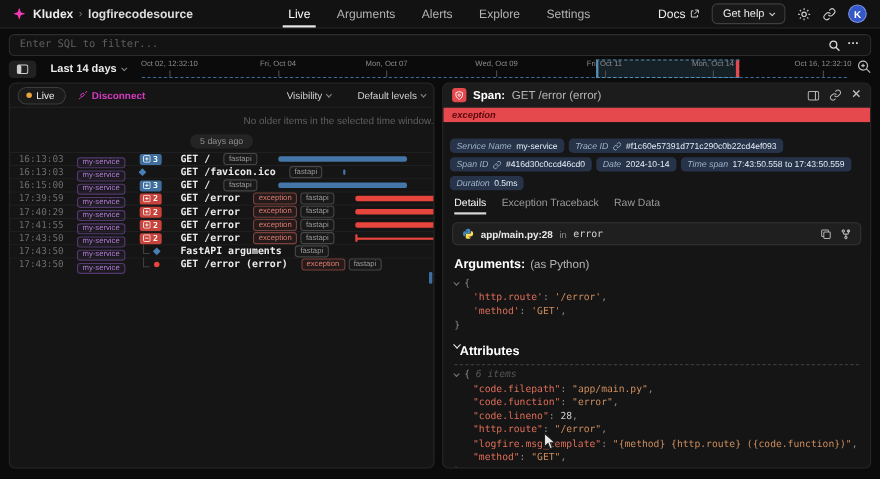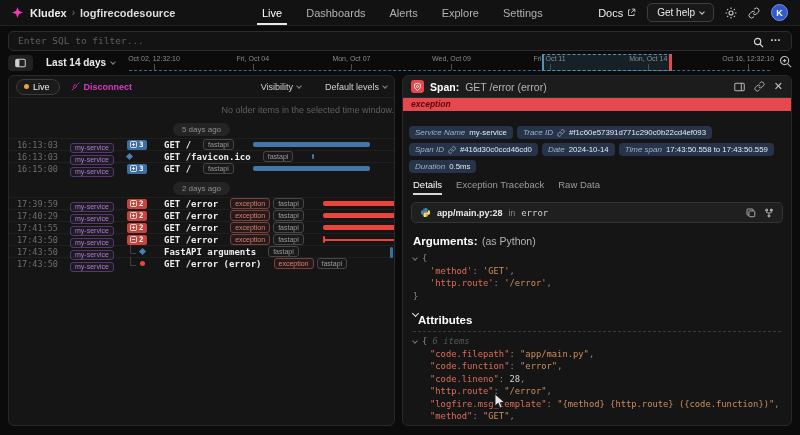--- a/index.html
+++ b/index.html
@@ -147,21 +147,21 @@
 <div class="topbar">
   <svg class="logo" viewBox="0 0 12 12">
     <path d="M6 0 L7.6 4.4 L12 6 L7.6 7.6 L6 12 L4.4 7.6 L0 6 L4.4 4.4 Z" fill="#f23ab5"></path>
   </svg>
   <span class="crumb">Kludex</span>
   <span class="crumb-sep">›</span>
   <span class="crumb2">logfirecodesource</span>
 
   <div class="nav">
       <div class="nav-tab active">Live</div>
-      <div class="nav-tab">Dashboards</div>
+      <div class="nav-tab">Arguments</div>
       <div class="nav-tab">Alerts</div>
       <div class="nav-tab">Explore</div>
       <div class="nav-tab">Settings</div>
     </div>
 
   <div class="hdr-right">
     <span class="docs">
       <span>Docs</span>
       <svg width="9" height="9" viewBox="0 0 12 12">
         <path d="M4.5 2.5 H2 V10 H9.5 V7.5 M6.5 1.5 H10.5 V5.5 M10.5 1.5 L5.5 6.5" fill="none" stroke="#d0d0d0" stroke-width="1.2"></path>
@@ -316,21 +316,20 @@
           </span>
           <span class="r-name">GET /</span>
           <span class="r-tags">
             <span class="tag tag-fastapi">fastapi</span>
           </span>
           <span class="r-track">
             <span class="bar blue" style="left: 1px; width: 117px;"></span>
           </span>
           <span class="r-dur">7ms</span>
         </div>
-        <div class="divider-row"><span class="divider-pill">2 days ago</span></div>
         <div class="row">
           <span class="r-time">17:39:59</span>
           <span class="r-svc"><span class="svc-badge">my-service</span></span>
           <span class="r-ic">
             <span class="cnt-badge red">
               <svg width="7" height="7" viewBox="0 0 8 8">
                 <rect x="0.6" y="0.6" width="6.8" height="6.8" rx="1" fill="none" stroke="#fff" stroke-width="0.9"></rect>
                 <path d="M4 2.2v3.6 M2.2 4h3.6" stroke="#fff" stroke-width="0.9"></path>
               </svg>
               <span class="cnt-n">2</span>
@@ -540,22 +539,22 @@
       </span>
     </div>
 
     <div class="sp-body">
       <div>
         <span class="sec-h1">Arguments:</span>
         <span class="sec-sub">(as Python)</span>
       </div>
       <div class="codeblk">
           <div class="cl-line"><span class="code-caret"></span><span class="p">{</span></div>
+          <div class="cl-line ind"><span class="k">'http.route'</span><span class="p">: </span><span class="s">'/error'</span><span class="p">,</span></div>
           <div class="cl-line ind"><span class="k">'method'</span><span class="p">: </span><span class="s">'GET'</span><span class="p">,</span></div>
-          <div class="cl-line ind"><span class="k">'http.route'</span><span class="p">: </span><span class="s">'/error'</span><span class="p">,</span></div>
           <div class="cl-line"><span class="p">}</span></div>
         </div>
 
       <div class="attr-head">
         <span class="chev-lg"></span>
         <span class="sec-h1">Attributes</span>
       </div>
       <div class="codeblk">
           <div class="cl-line"><span class="code-caret"></span><span class="p">{</span><span class="meta-i"> 6 items</span></div>
           <div class="cl-line ind"><span class="k">"code.filepath"</span><span class="p">: </span><span class="s">"app/main.py"</span><span class="p">,</span></div>

